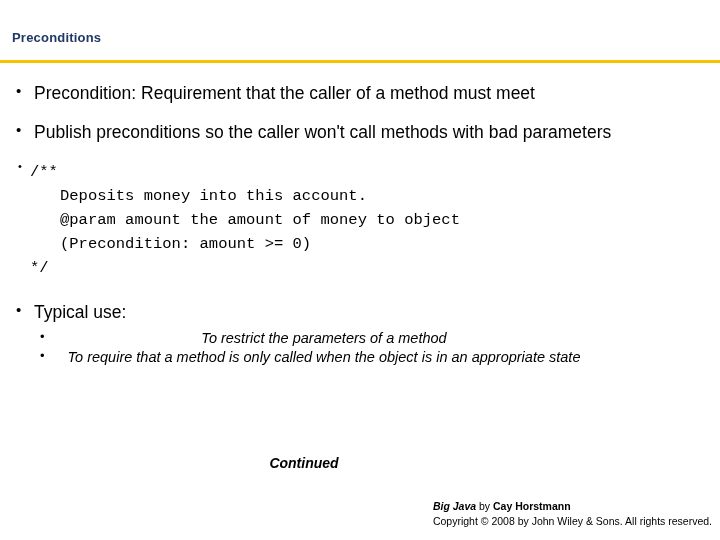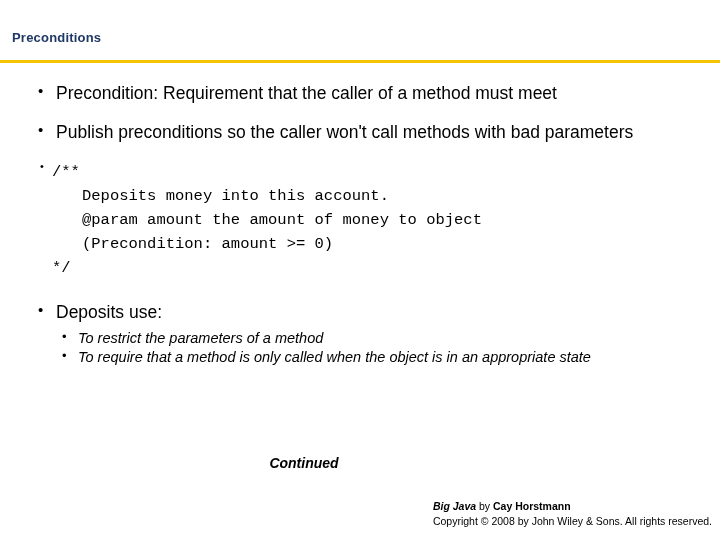--- a/index.html
+++ b/index.html
@@ -34,21 +34,20 @@
     top: 60px;
     width: 720px;
     height: 3px;
     background: #f5c400;
   }
   .body {
     position: absolute;
     left: 0;
     top: 82px;
     width: 652px;
-    margin-left: 22px;
   }
   .bullet-l1 {
     position: relative;
     padding-left: 34px;
     font-size: 17.5px;
     color: #000000;
     line-height: 1.36;
     margin-bottom: 15px;
     padding-right: 6px;
   }
@@ -95,20 +94,21 @@
   .bullet-typical::before {
     content: "\2022";
     position: absolute;
     left: 16px;
     top: -1px;
     font-size: 15px;
     color: #000000;
   }
   .sub-list {
     margin-top: 4px;
+    text-align: center;
   }
   .bullet-l2 {
     position: relative;
     padding-left: 56px;
     font-size: 14.5px;
     font-style: italic;
     color: #000000;
     line-height: 1.32;
     padding-right: 60px;
   }
@@ -165,21 +165,21 @@
     <div class="bullet-l1">Publish preconditions so the caller won't call methods with bad parameters</div>
 
     <div class="code-block">
       <div class="code-line">/**</div>
       <div class="code-line code-indent">Deposits money into this account.</div>
       <div class="code-line code-indent">@param amount the amount of money to object</div>
       <div class="code-line code-indent">(Precondition: amount &gt;= 0)</div>
       <div class="code-line">*/</div>
     </div>
 
-    <div class="bullet-typical">Deposits use:</div>
+    <div class="bullet-typical">Typical use:</div>
 
     <div class="sub-list">
       <div class="bullet-l2">To restrict the parameters of a method</div>
       <div class="bullet-l2">To require that a method is only called when the object is in an appropriate state</div>
     </div>
 
   </div>
 
   <div class="continued">Continued</div>
 

